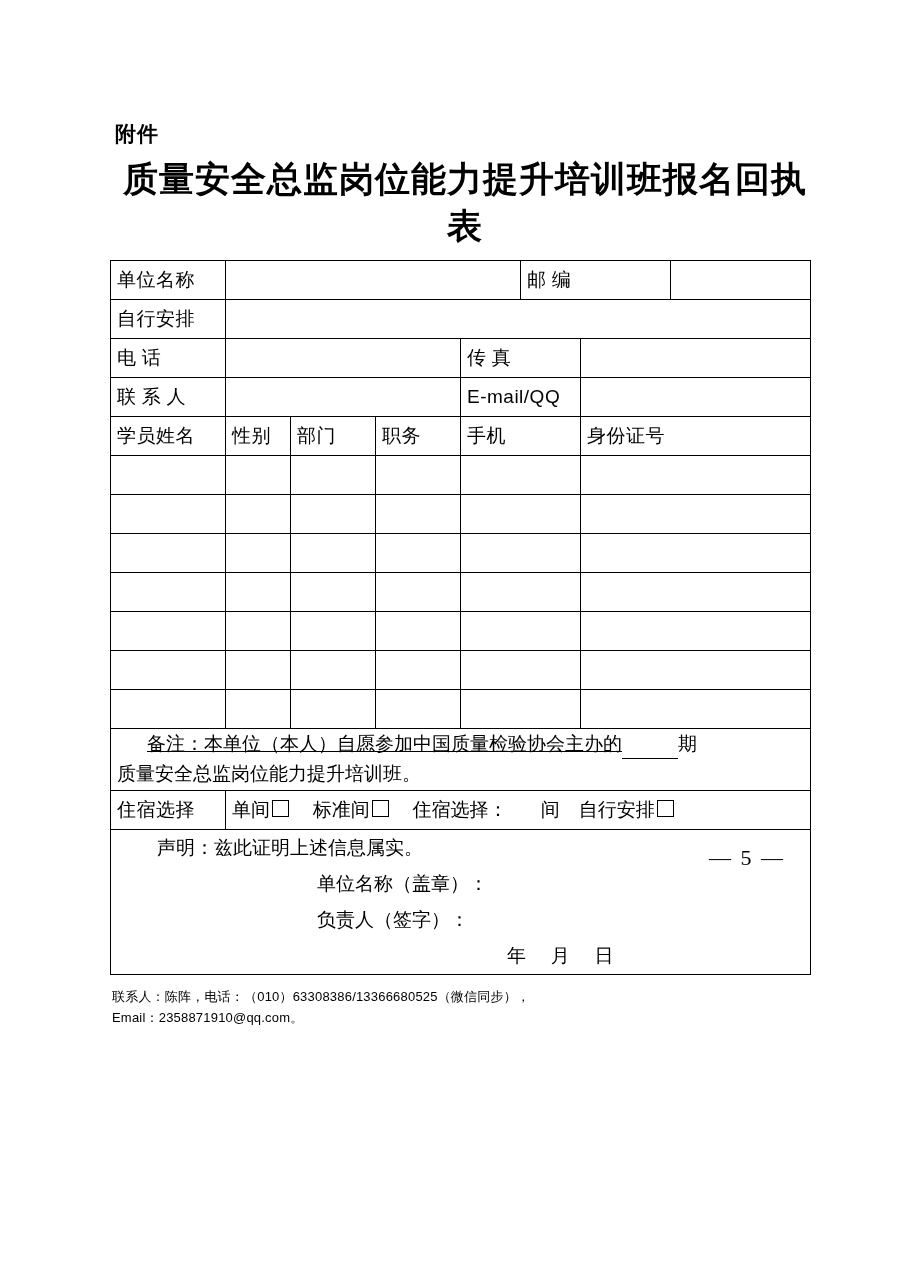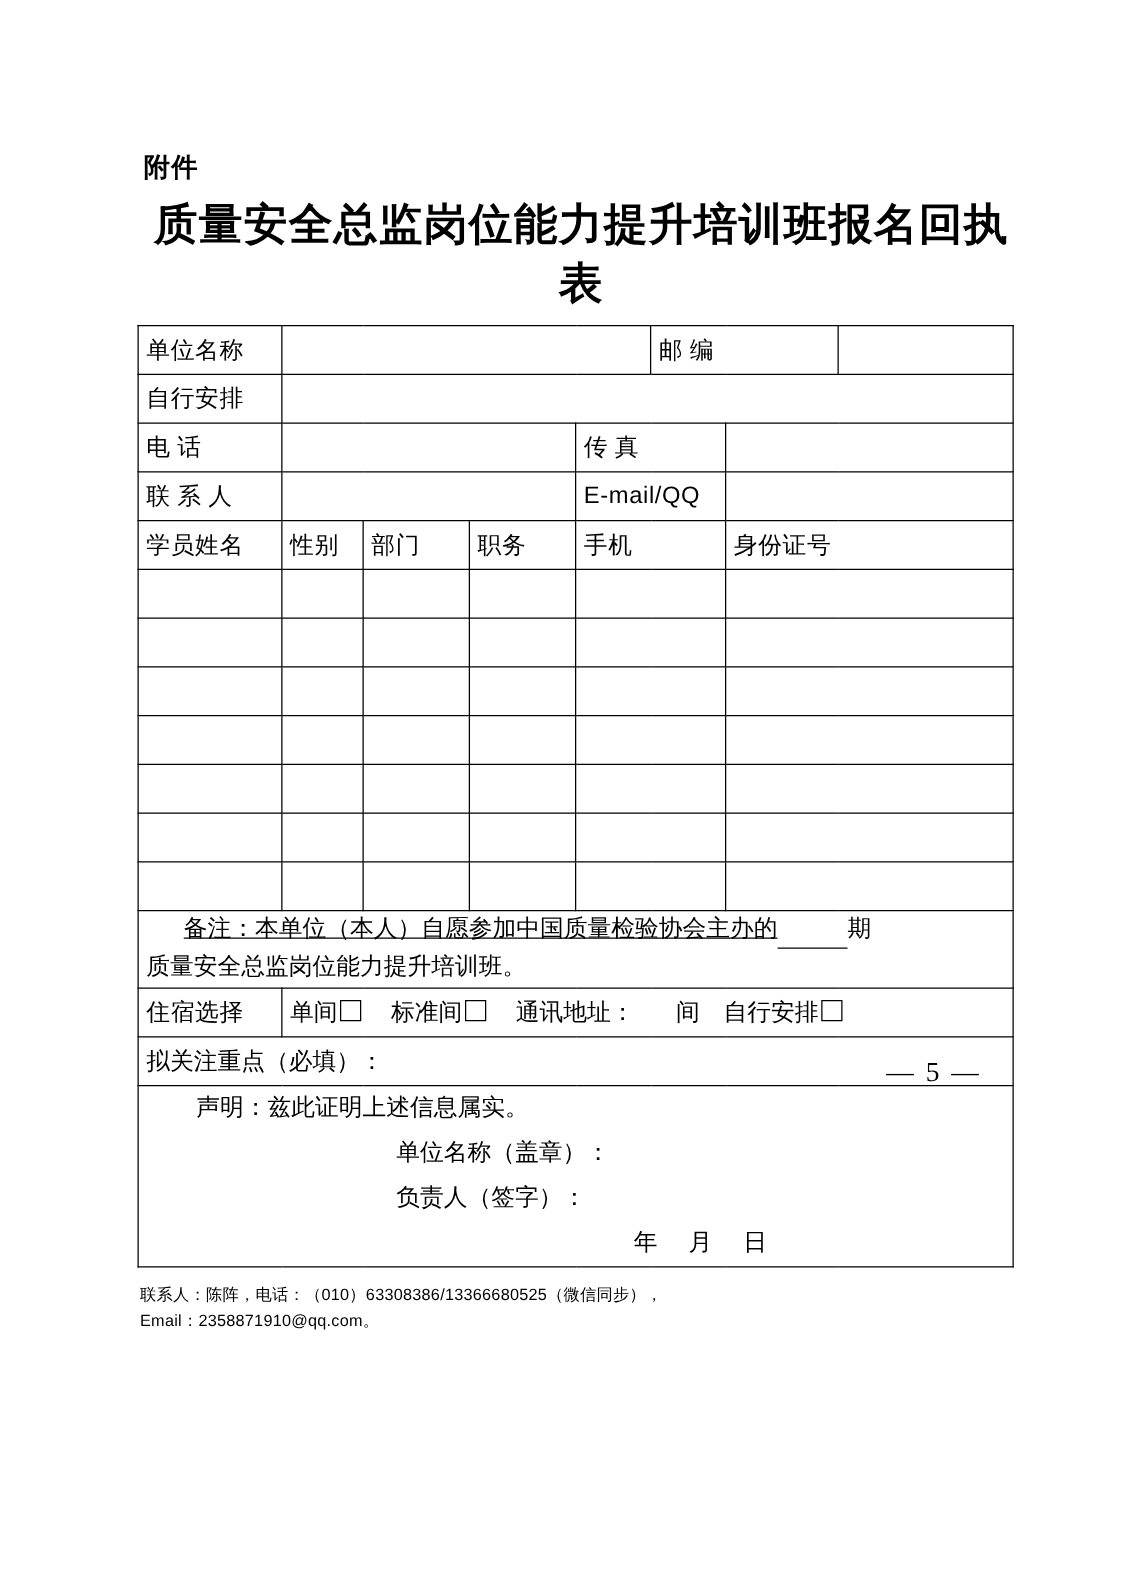--- a/index.html
+++ b/index.html
@@ -247,34 +247,28 @@
       </td>
     </tr>
 
     <tr>
       <td class="lbl">住宿选择</td>
       <td colspan="7" class="lodging-cell">
         <span>单间</span><span class="box"></span>
         &nbsp;&nbsp;&nbsp;
         <span>标准间</span><span class="box"></span>
         &nbsp;&nbsp;&nbsp;
-        <span>通讯地址：</span>
+        <span>住宿选择：</span>
         &nbsp;&nbsp;&nbsp;&nbsp;&nbsp;
         <span>间</span>
         &nbsp;&nbsp;
         <span>自行安排</span><span class="box"></span>
       </td>
     </tr>
 
-    <tr>
-      <td colspan="8" class="focus-cell">
-        <span>拟关注重点（必填）：</span>
-        <span></span>
-      </td>
-    </tr>
 
     <tr>
       <td colspan="8" class="decl-cell">
         <div class="decl-line1">声明：兹此证明上述信息属实。</div>
         <div class="decl-line2">单位名称（盖章）：</div>
         <div class="decl-line3">负责人（签字）：</div>
         <div class="decl-line4">年  月  日</div>
       </td>
     </tr>
   </tbody>

